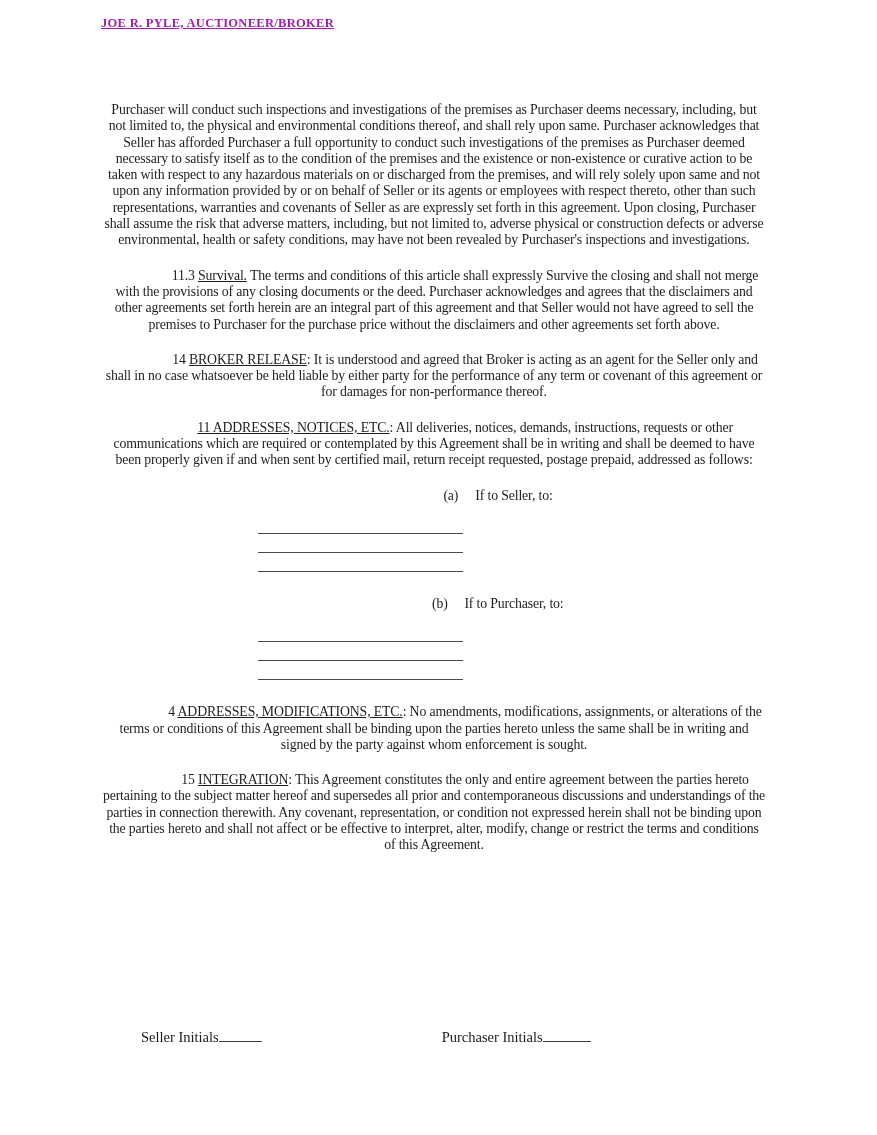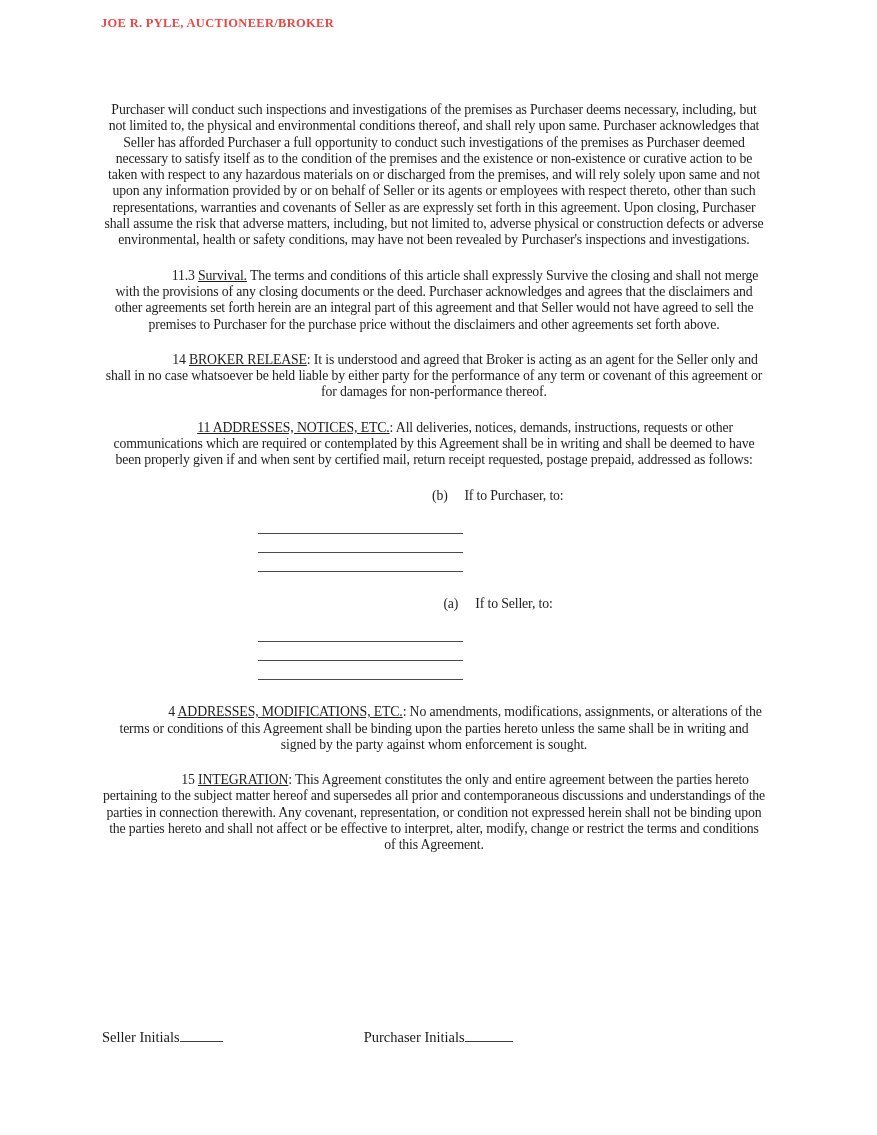--- a/index.html
+++ b/index.html
@@ -16,22 +16,23 @@
     color: #1e1e1e;
     overflow: hidden;
   }
   .doc-header {
     position: absolute;
     left: 101px;
     top: 16px;
     font-size: 12.5px;
     font-weight: bold;
     letter-spacing: 0.3px;
-    color: #ef4444;
+    color: #a21caf;
     white-space: nowrap;
+    text-decoration: underline;
   }
   .doc-body {
     position: absolute;
     left: 102px;
     top: 102px;
     width: 664px;
     font-size: 13.8px;
     line-height: 16.3px;
     letter-spacing: -0.15px;
     text-align: center;
@@ -65,20 +66,21 @@
   .doc-footer {
     position: absolute;
     left: 102px;
     top: 1026px;
     width: 664px;
     font-size: 14.5px;
     color: #1a1a1a;
   }
   .initials-group {
     display: inline-block;
+    margin-left: 39px;
   }
   .initials-group.seller {
     width: 258px;
   }
   .init-line {
     display: inline-block;
     width: 46px;
     height: 15px;
     border-bottom: 1px solid #3d3d3d;
   }
@@ -88,27 +90,27 @@
 
 <div class="page">
   <div class="doc-header">JOE R. PYLE, AUCTIONEER/BROKER</div>
 
   <div class="doc-body">
       <p class="para"><span>Purchaser will conduct such inspections and investigations of the premises as Purchaser deems necessary, including, but not limited to, the physical and environmental conditions thereof, and shall rely upon same. Purchaser acknowledges that Seller has afforded Purchaser a full opportunity to conduct such investigations of the premises as Purchaser deemed necessary to satisfy itself as to the condition of the premises and the existence or non-existence or curative action to be taken with respect to any hazardous materials on or discharged from the premises, and will rely solely upon same and not upon any information provided by or on behalf of Seller or its agents or employees with respect thereto, other than such representations, warranties and covenants of Seller as are expressly set forth in this agreement. Upon closing, Purchaser shall assume the risk that adverse matters, including, but not limited to, adverse physical or construction defects or adverse environmental, health or safety conditions, may have not been revealed by Purchaser's inspections and investigations.</span></p>
       <p class="para indent"><span>11.3 </span><span class="u">Survival.</span><span> The terms and conditions of this article shall expressly Survive the closing and shall not merge with the provisions of any closing documents or the deed.  Purchaser acknowledges and agrees that the disclaimers and other agreements set forth herein are an integral part of this agreement and that Seller would not have agreed to sell the premises to Purchaser for the purchase price without the disclaimers and other agreements set forth above.</span></p>
       <p class="para indent"><span>14 </span><span class="u">BROKER RELEASE</span><span>: It is understood and agreed that Broker is acting as an agent for the Seller only and shall in no case whatsoever be held liable by either party for the performance of any term or covenant of this agreement or for damages for non-performance thereof.</span></p>
       <p class="para indent"><span class="u">11 ADDRESSES, NOTICES, ETC.</span><span>: All deliveries, notices, demands, instructions, requests or other communications which are required or contemplated by this Agreement shall be in writing and shall be deemed to have been properly given if and when sent by certified mail, return receipt requested, postage prepaid, addressed as follows:</span></p>
       <div class="address-block">
-        <div class="address-row"><span class="addr-label">(b)</span><span>If to Purchaser, to:</span></div>
+        <div class="address-row"><span class="addr-label">(a)</span><span>If to Seller, to:</span></div>
         <div class="blank-line"></div>
         <div class="blank-line"></div>
         <div class="blank-line"></div>
       </div>
       <div class="address-block">
-        <div class="address-row"><span class="addr-label">(a)</span><span>If to Seller, to:</span></div>
+        <div class="address-row"><span class="addr-label">(b)</span><span>If to Purchaser, to:</span></div>
         <div class="blank-line"></div>
         <div class="blank-line"></div>
         <div class="blank-line"></div>
       </div>
       <p class="para indent"><span>4 </span><span class="u">ADDRESSES, MODIFICATIONS, ETC.</span><span>: No amendments, modifications, assignments, or alterations of the terms or conditions of this Agreement shall be binding upon the parties hereto unless the same shall be in writing and signed by the party against whom enforcement is sought.</span></p>
       <p class="para indent"><span>15 </span><span class="u">INTEGRATION</span><span>: This Agreement constitutes the only and entire agreement between the parties hereto pertaining to the subject matter hereof and supersedes all prior and contemporaneous discussions and understandings of the parties in connection therewith. Any covenant, representation, or condition not expressed herein shall not be binding upon the parties hereto and shall not affect or be effective to interpret, alter, modify, change or restrict the terms and conditions of this Agreement.</span></p>
     </div>
 
   <div class="doc-footer">
     <span class="initials-group seller">

